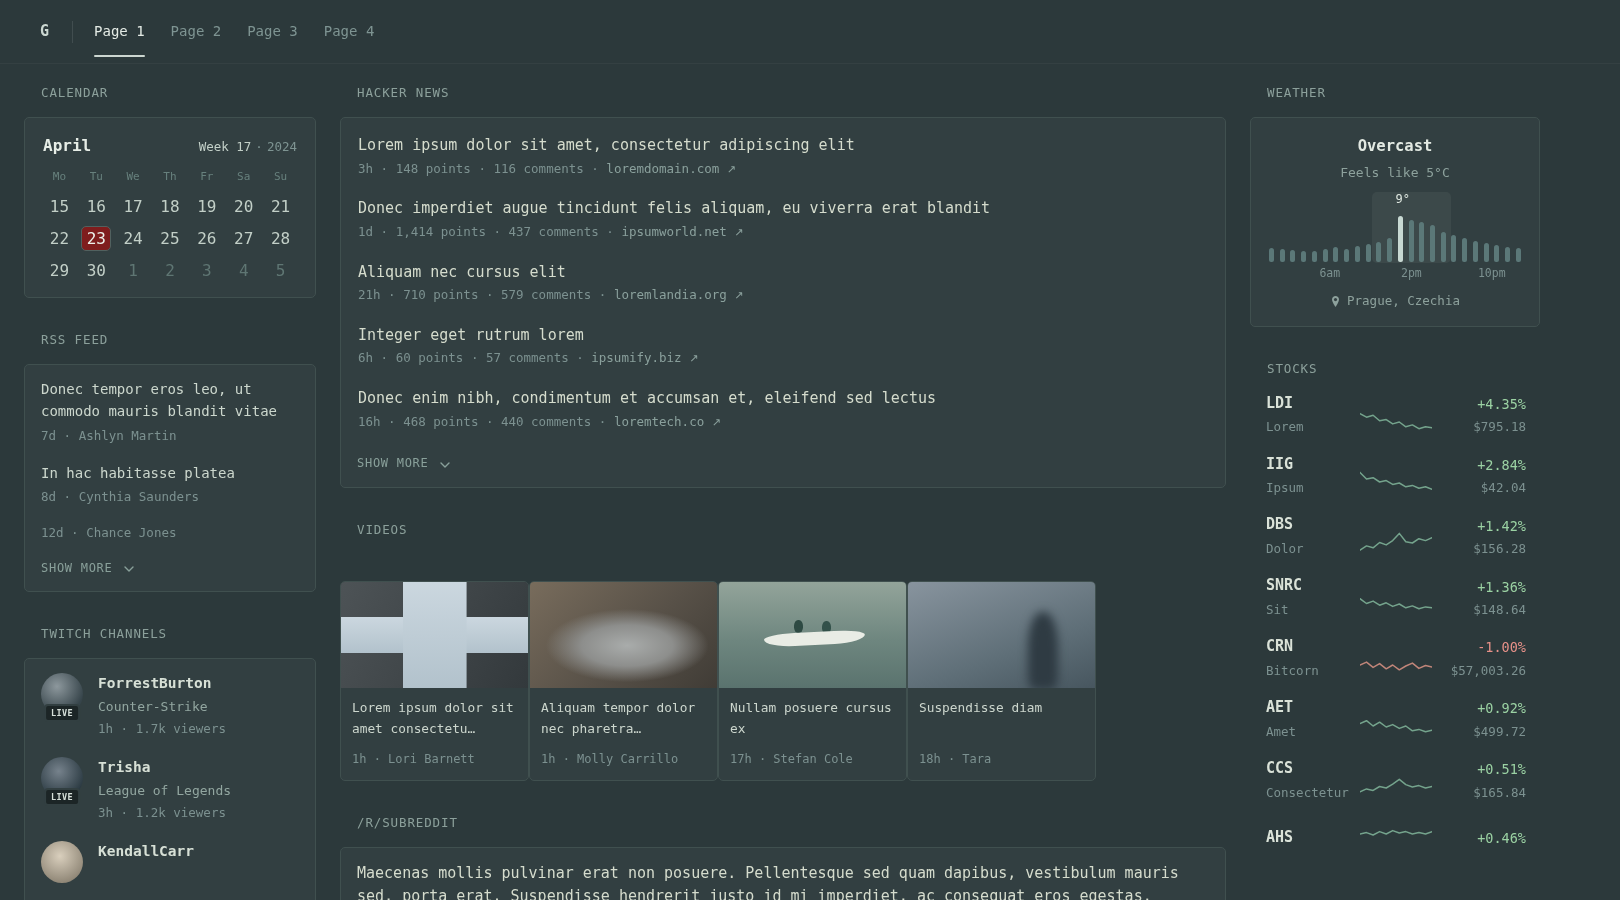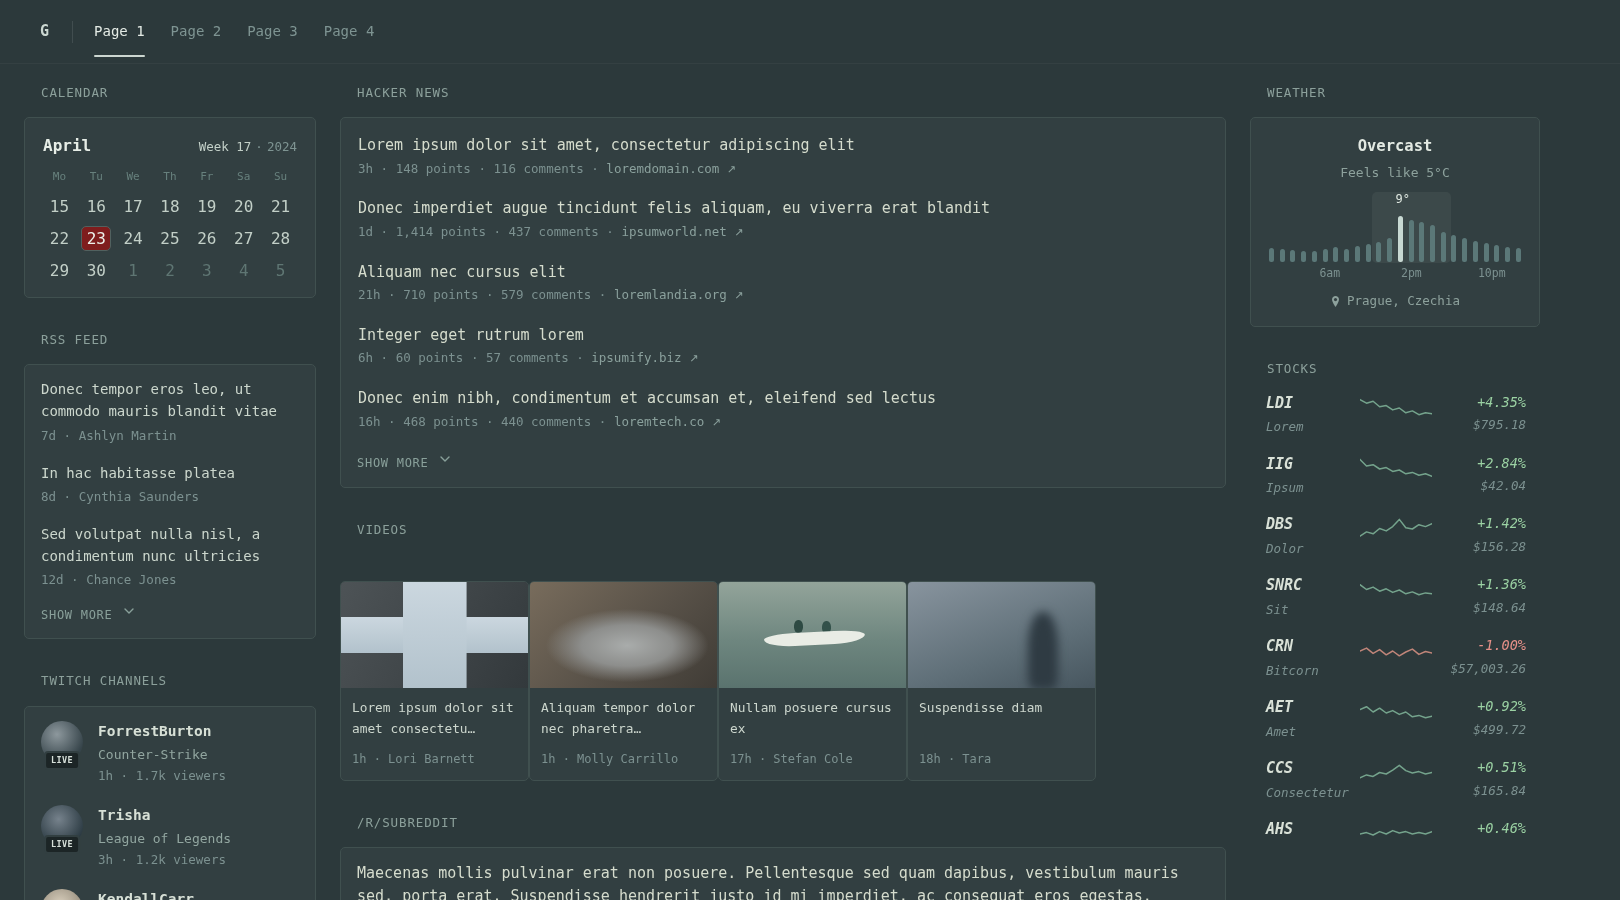--- a/index.html
+++ b/index.html
@@ -32,21 +32,21 @@
   .cal-day{font-size:16px;color:#c2cfc7;min-width:30px;height:25px;display:flex;align-items:center;justify-content:center;border:1px solid transparent;}
   .cal-day.muted{color:#5f7673;}
   .cal-day.selected{background:#7f1d1d;border-color:#51615f;border-radius:5px;color:#ecf1ea;}
 
   
   .rss-item{margin-bottom:17px;}
   .rss-title{display:block;font-size:14px;line-height:1.55;color:#ccd7cd;}
   .meta{font-size:12.5px;color:#7c9190;margin-top:4px;line-height:1.5;}
   .meta .dlink{color:#8aa09c;}
   .xarrow{font-family:"DejaVu Sans",sans-serif;font-size:11px;}
-  .show-more{display:flex;gap:11px;font-size:12px;letter-spacing:.06em;color:#89a09a;margin-top:15px;padding:0;}
+  .show-more{display:flex;align-items:center;gap:11px;font-size:12px;letter-spacing:.06em;color:#89a09a;margin-top:15px;padding:0;}
   .show-more svg{margin-top:1px;}
 
   
   .tw-row{display:flex;gap:15px;margin-bottom:19px;}
   .tw-av{width:42px;height:42px;border-radius:50%;position:relative;flex:none;}
   .av-0{background:radial-gradient(circle at 38% 32%,#8d989d,#36444a 72%);}
   .av-1{background:radial-gradient(circle at 42% 34%,#76828c,#2b3a42 74%);}
   .av-2{background:radial-gradient(circle at 45% 36%,#d9cfbd,#8f8676 76%);}
   .live{position:absolute;left:50%;transform:translateX(-50%);bottom:-7px;background:#1c2526;border:2px solid #323f41;color:#d7e0da;font-size:8.5px;font-weight:bold;letter-spacing:.04em;padding:1px 5px;border-radius:4px;}
   .tw-name{display:block;font-size:14.5px;font-weight:bold;color:#d7e0d6;}
@@ -89,21 +89,21 @@
   .w-temp{position:absolute;top:-3px;transform:translateX(-50%);font-size:12px;color:#dfe8e1;}
   .w-bars{position:absolute;left:2px;right:2px;bottom:18px;height:48px;display:flex;align-items:flex-end;justify-content:space-between;}
   .w-bar{width:5px;border-radius:2.5px 2.5px 2px 2px;background:#5b7878;}
   .w-bar.cur{background:#c8d9d3;}
   .w-hours{position:absolute;left:16px;right:0;bottom:0;height:15px;}
   .w-hour{position:absolute;transform:translateX(-50%);font-size:11.5px;color:#7c9190;}
   .w-loc{display:flex;align-items:center;justify-content:center;gap:6px;margin-top:12px;font-size:12.5px;color:#8da19c;}
 
   
   .stocks{padding:0 14px 0 16px;}
-  .stock-row{display:flex;align-items:flex-start;margin-bottom:17px;font-style:italic;}
+  .stock-row{display:flex;align-items:flex-end;margin-bottom:17px;}
   .s-left{width:100px;}
   .s-sym{font-size:15px;font-weight:bold;color:#dae2d8;}
   .s-name{font-size:12.5px;color:#7c9190;margin-top:4px;}
   .s-spark{flex:1;display:flex;justify-content:center;align-items:center;}
   .s-right{width:100px;text-align:right;}
   .s-change{font-size:13.5px;}
   .s-change.pos{color:#9bd2a3;}
   .s-change.neg{color:#e79189;}
   .s-price{font-size:12.5px;color:#7c9190;margin-top:4px;}
 </style>
@@ -171,21 +171,20 @@
       <div class="card" id="rss-card">
           <div class="rss-item">
             <a class="rss-title">Donec tempor eros leo, ut commodo mauris blandit vitae</a>
             <div class="meta">7d · Ashlyn Martin</div>
           </div>
           <div class="rss-item">
             <a class="rss-title">In hac habitasse platea</a>
             <div class="meta">8d · Cynthia Saunders</div>
           </div>
           <div class="rss-item">
-            <a class="rss-title">Sed volutpat nulla nisl, a condimentum nunc ultricies</a>
             <div class="meta">12d · Chance Jones</div>
           </div>
           <button class="show-more">
             <span>SHOW MORE</span>
             <svg width="10" height="6" viewBox="0 0 10 6" fill="none">
               <path d="M1 1l4 4 4-4" stroke="currentColor" stroke-width="1.4" stroke-linecap="round" stroke-linejoin="round"></path>
             </svg>
           </button>
         </div>
     </div>

